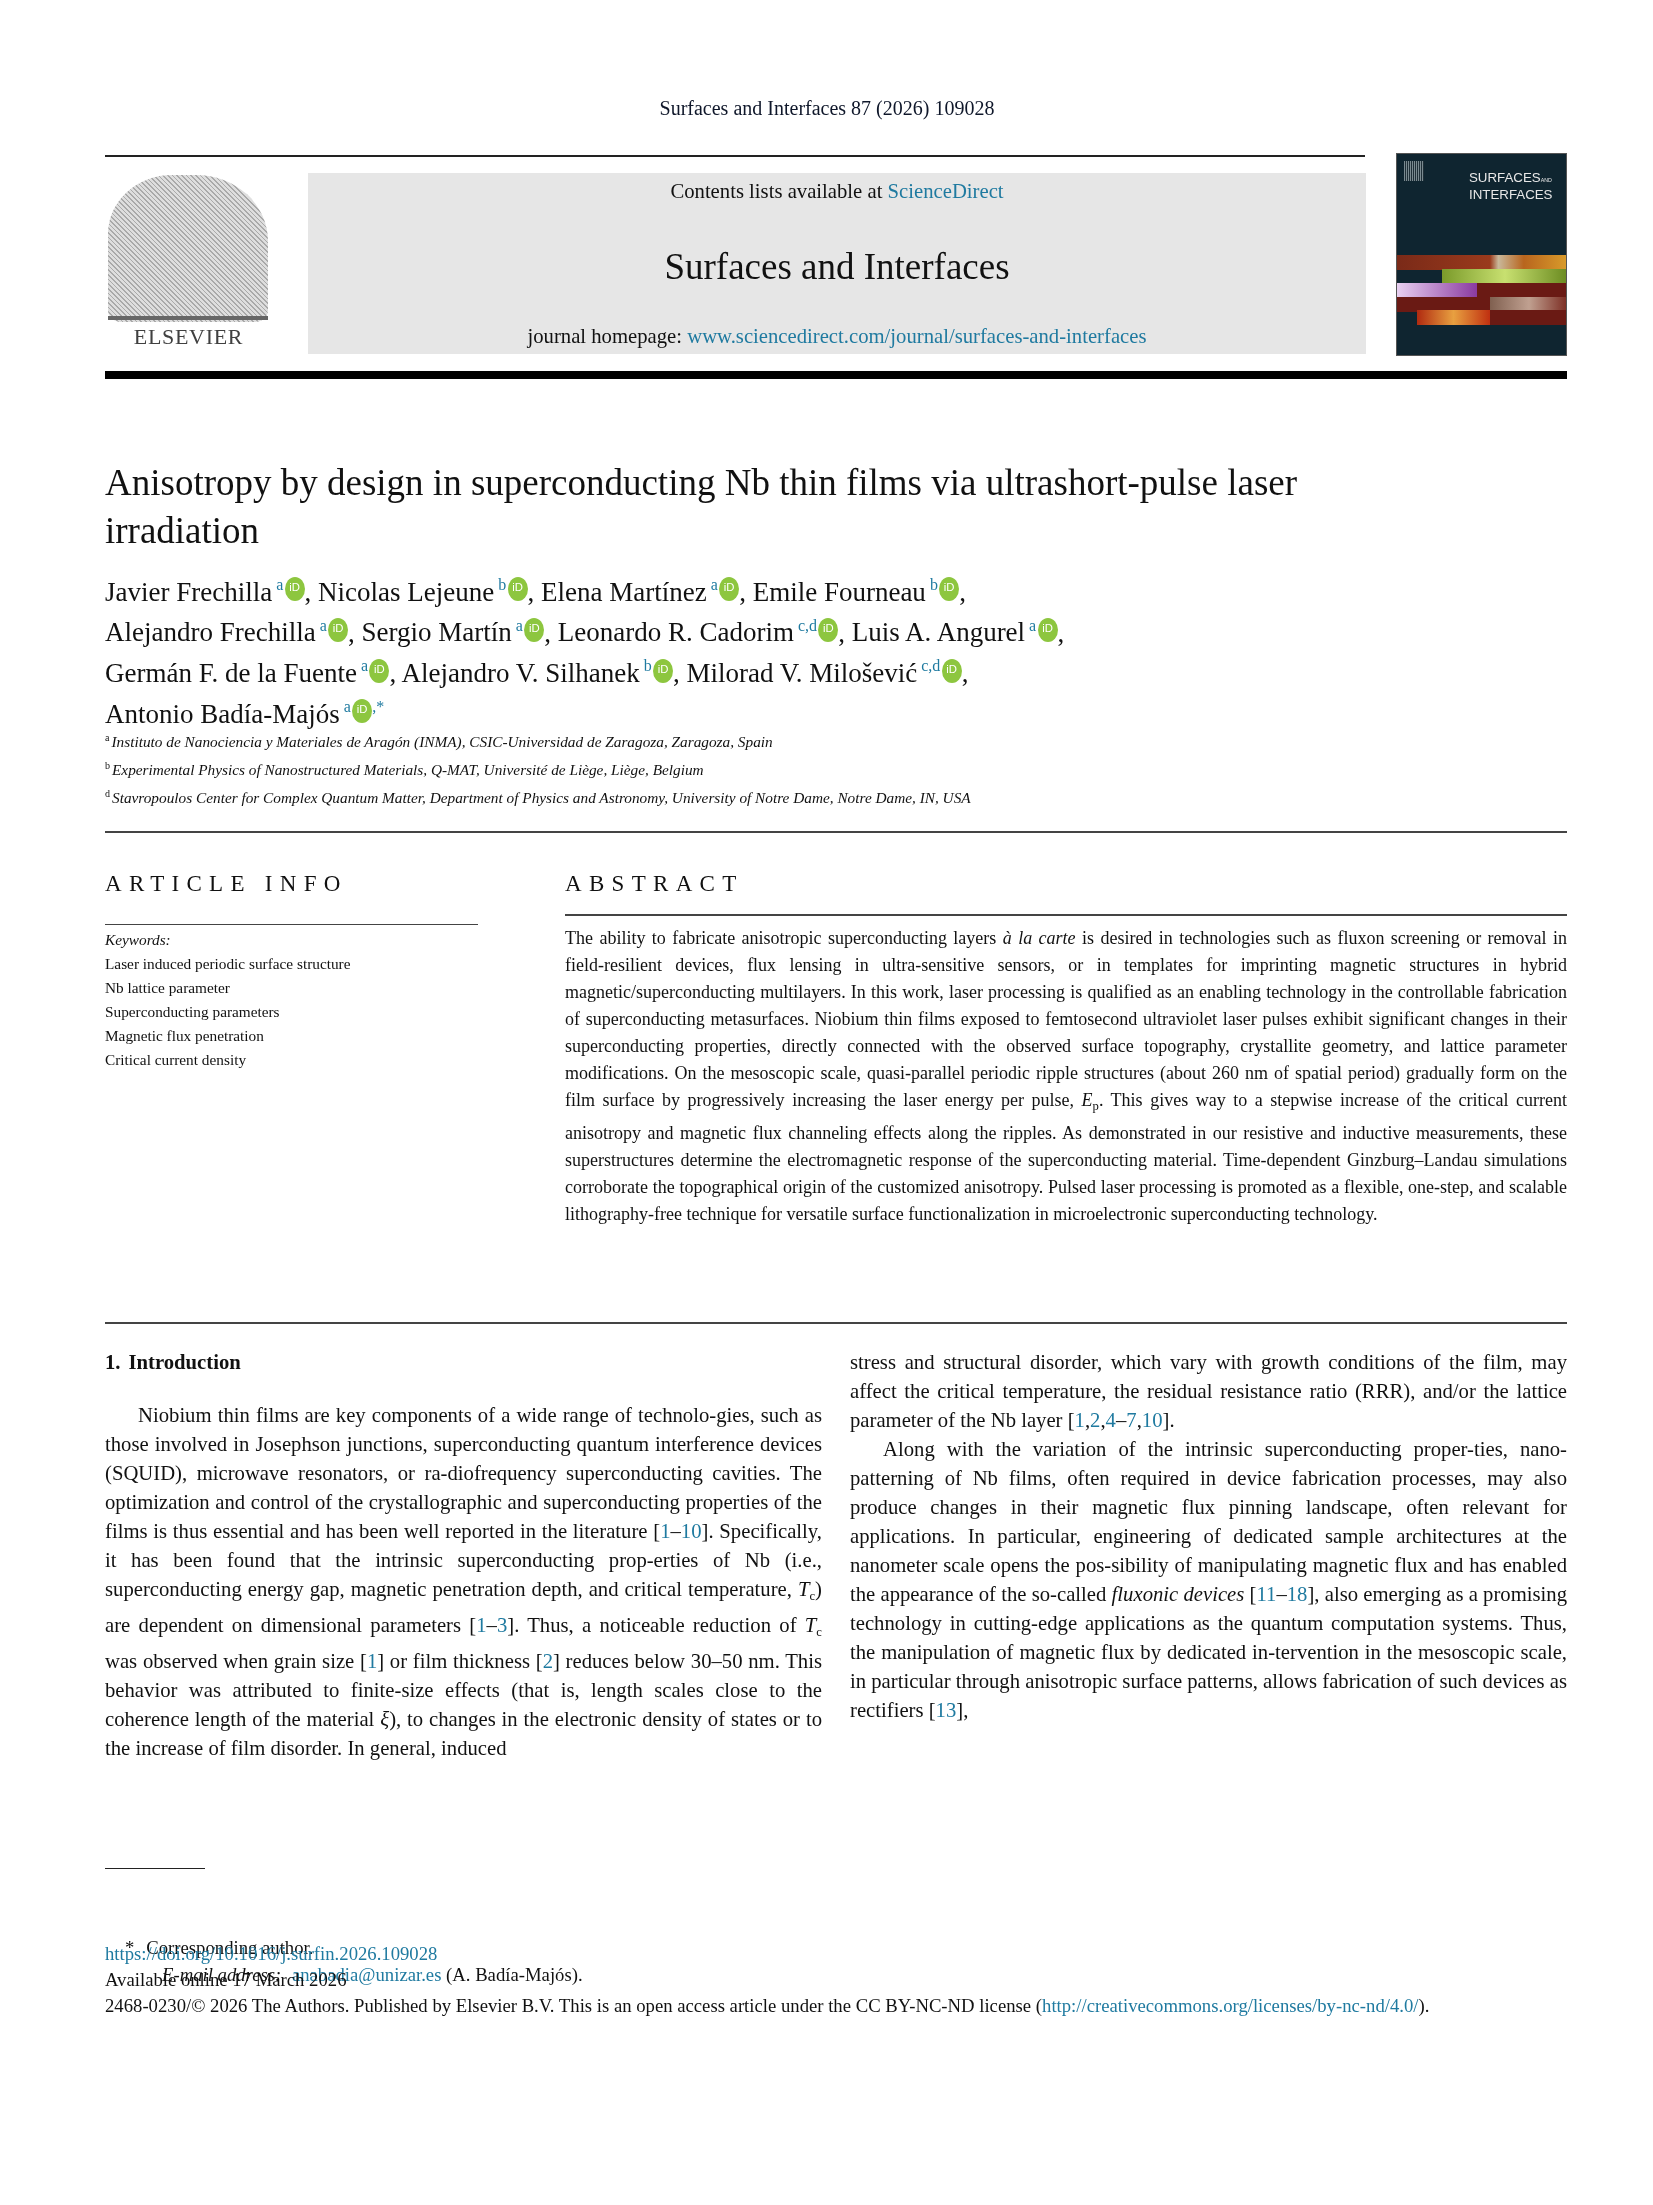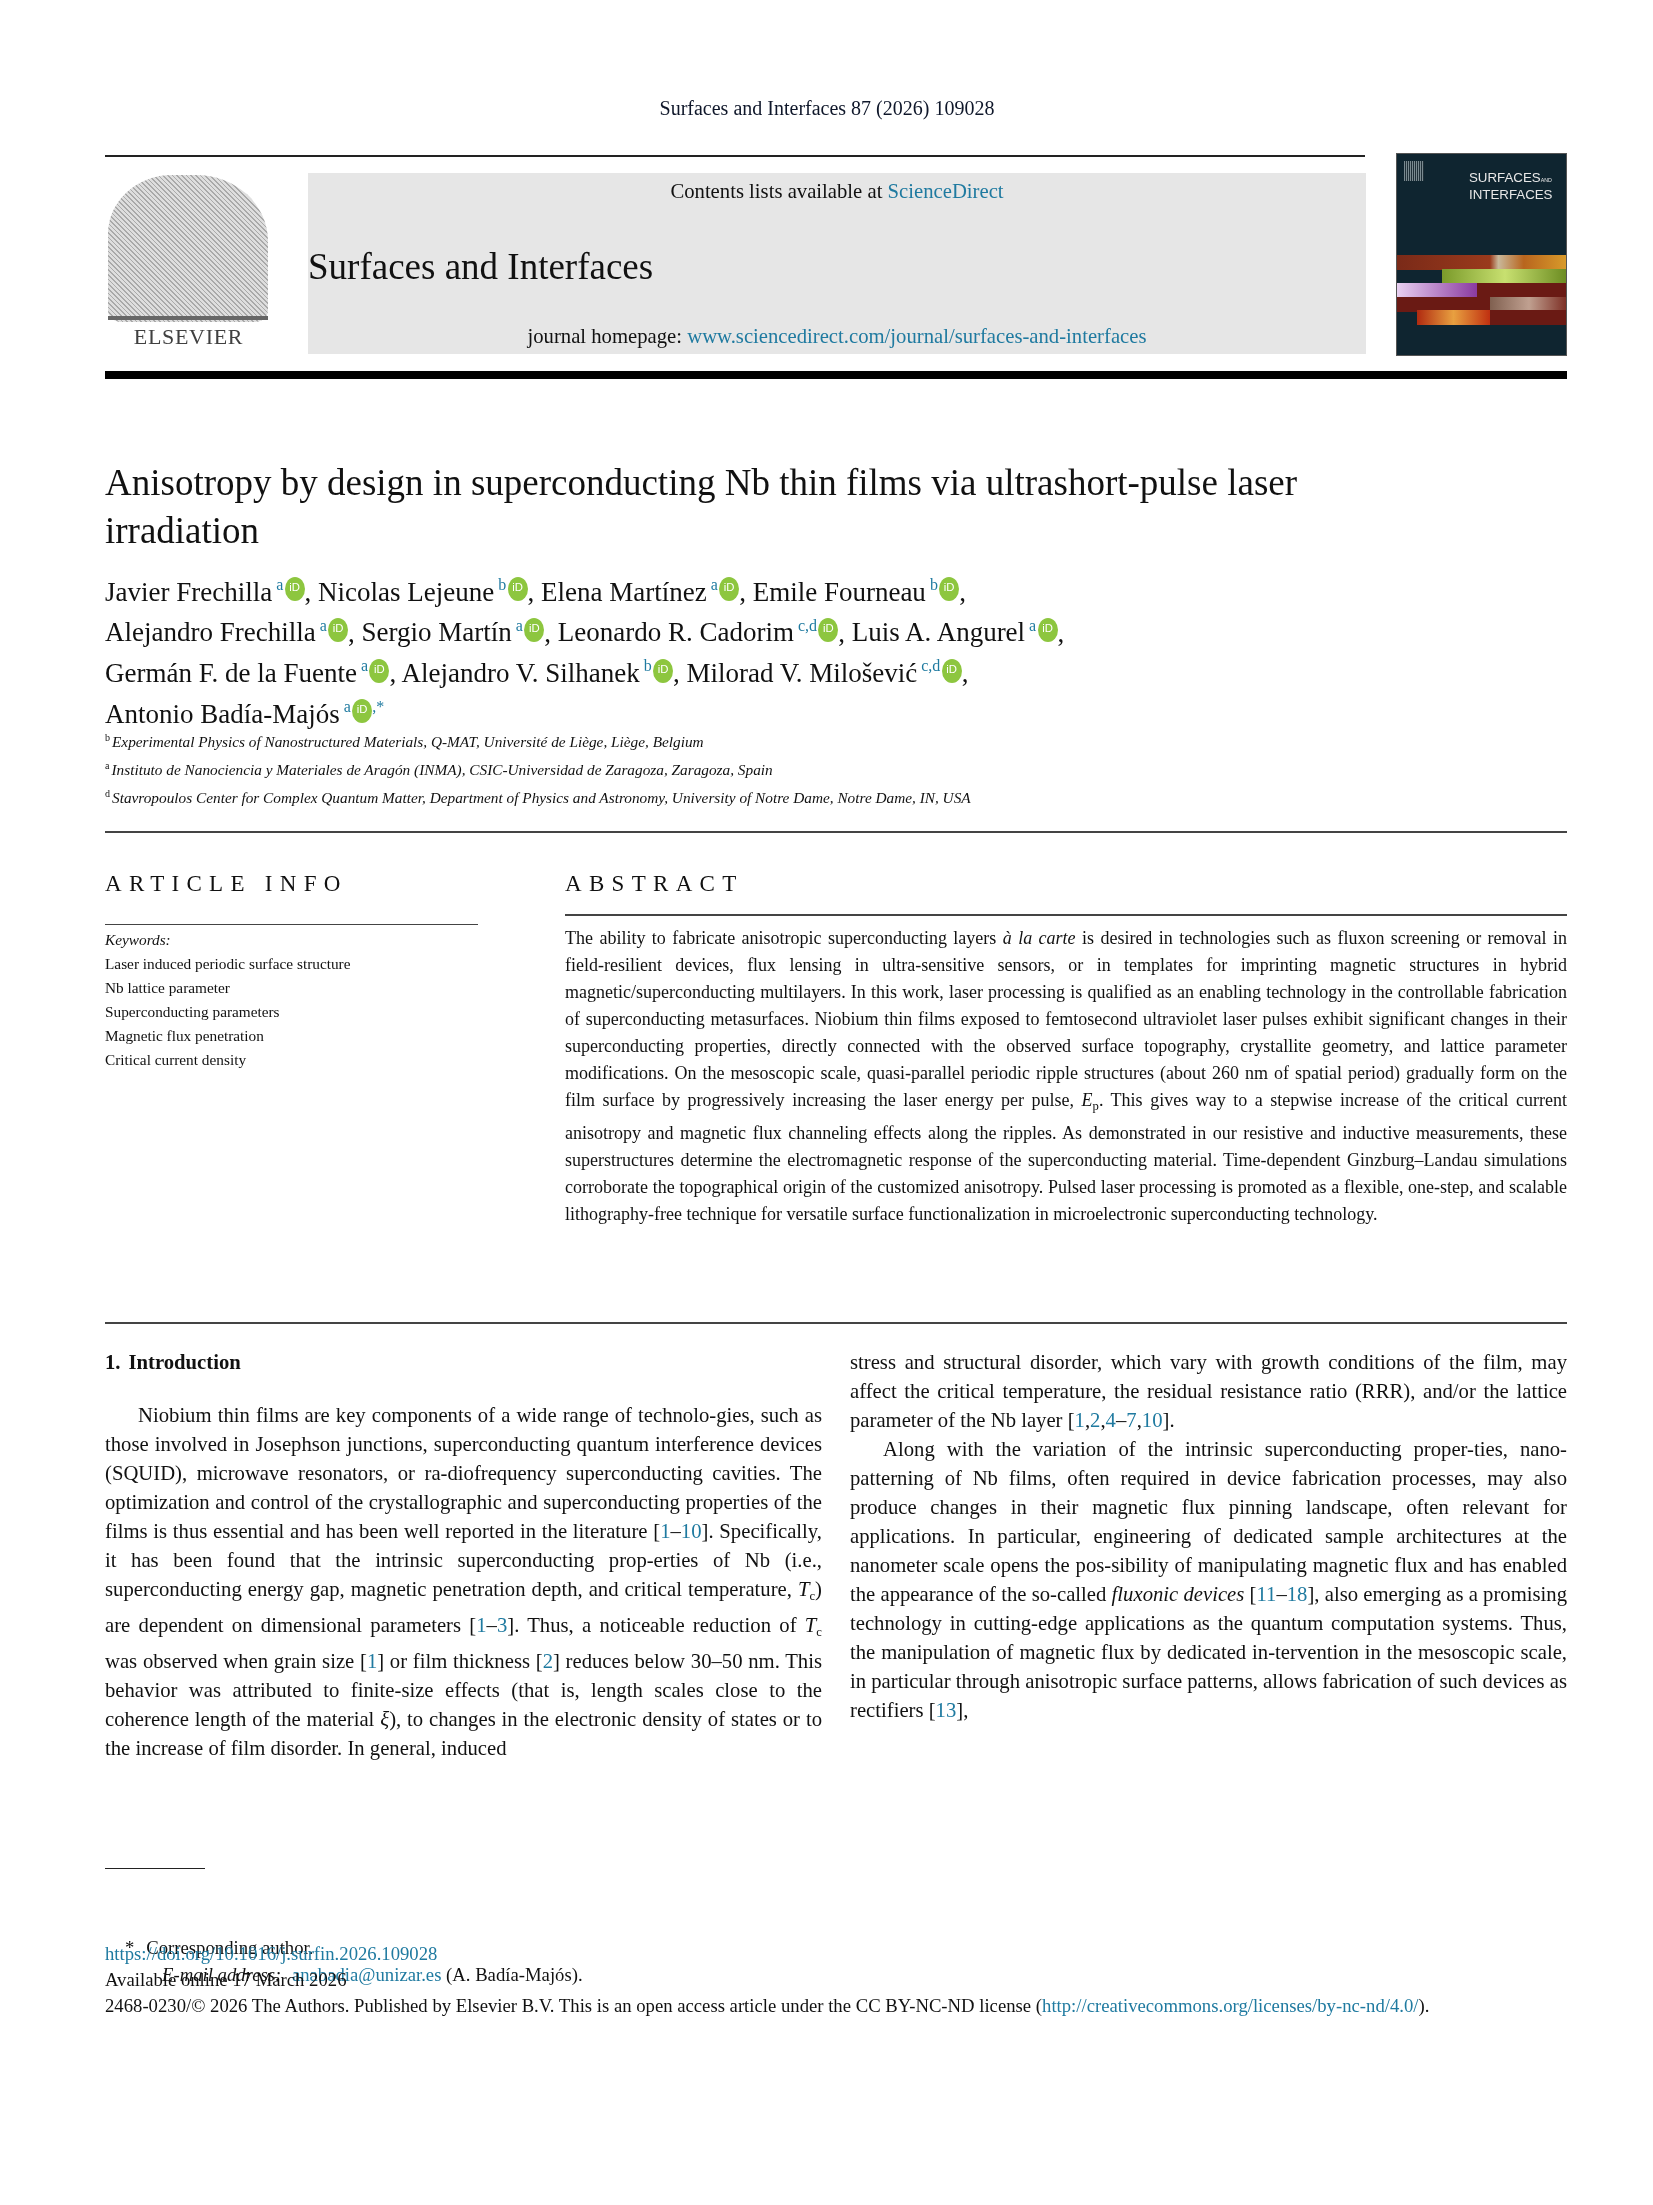--- a/index.html
+++ b/index.html
@@ -11,21 +11,21 @@
   .top-rule { position: absolute; top: 155px; left: 105px; width: 1260px; height: 2px; background: #222; }
 
   .elsevier-logo { position: absolute; top: 175px; left: 105px; width: 167px; height: 183px; }
   .tree { position: absolute; top: 0; left: 2.7px; width: 160px; height: 147px;
           background: repeating-linear-gradient(45deg, #9a9a9a 0 1.3px, #d8d8d8 1.3px 3.3px); border-radius: 40% 45% 8% 8%; opacity: .85; }
   .tree-base { position: absolute; top: 141px; left: 2.7px; width: 160px; height: 4px; background: #666; }
   .elsevier-word { position: absolute; top: 149px; left: 0; width: 167px; text-align: center; font-size: 22px; color: #404040; letter-spacing: 0.7px; }
 
   .header-box { position: absolute; top: 173px; left: 308px; width: 1058px; height: 181px; background: #e6e6e6; }
   .contents { position: absolute; top: 6.7px; left: 0; width: 100%; text-align: center; font-size: 20.7px; }
-  .journal-name { position: absolute; top: 72px; left: 0; width: 100%; text-align: left; font-size: 37px; }
+  .journal-name { position: absolute; top: 72px; left: 0; width: 100%; text-align: center; font-size: 37px; }
   .homepage { position: absolute; top: 152px; left: 0; width: 100%; text-align: center; font-size: 20.7px; }
 
   .cover { position: absolute; top: 153px; left: 1396px; width: 171px; height: 203px; background: #0f2530; border: 1.3px solid #555; overflow: hidden; }
   .cover-title { position: absolute; top: 17.3px; left: 72px; color: #e8e8e8; font-family: "Liberation Sans", sans-serif; font-size: 13.3px; line-height: 13.3px; }
   .cover-logo { position: absolute; top: 6.7px; left: 6.7px; width: 20px; height: 20px; background: repeating-linear-gradient(90deg,#7a8a90 0 0.7px,#203038 0.7px 2px); }
   .band { position: absolute; left: 0; height: 14.7px; }
 
   .thick-rule { position: absolute; top: 371px; left: 105px; width: 1462px; height: 8px; background: #000; }
 
   .title { position: absolute; top: 459px; left: 105px; width: 1334px; font-size: 37px; line-height: 48px; }
@@ -100,22 +100,22 @@
   <div class="band" style="top:156px;left:93px;width:78px;background:#6a1a14;"></div>
 </div>
 
 <div class="thick-rule"></div>
 
 <h1 class="title" style="font-weight:normal;">Anisotropy by design in superconducting Nb thin films via ultrashort-pulse laser irradiation</h1>
 
 <div class="authors" id="authors"><span class="author"><span>Javier Frechilla</span><span class="sup">a</span><span class="orcid">iD</span></span><span>, </span><span class="author"><span>Nicolas Lejeune</span><span class="sup">b</span><span class="orcid">iD</span></span><span>, </span><span class="author"><span>Elena Martínez</span><span class="sup">a</span><span class="orcid">iD</span></span><span>, </span><span class="author"><span>Emile Fourneau</span><span class="sup">b</span><span class="orcid">iD</span></span><span>,</span><br><span class="author"><span>Alejandro Frechilla</span><span class="sup">a</span><span class="orcid">iD</span></span><span>, </span><span class="author"><span>Sergio Martín</span><span class="sup">a</span><span class="orcid">iD</span></span><span>, </span><span class="author"><span>Leonardo R. Cadorim</span><span class="sup">c,d</span><span class="orcid">iD</span></span><span>, </span><span class="author"><span>Luis A. Angurel</span><span class="sup">a</span><span class="orcid">iD</span></span><span>,</span><br><span class="author"><span>Germán F. de la Fuente</span><span class="sup">a</span><span class="orcid">iD</span></span><span>, </span><span class="author"><span>Alejandro V. Silhanek</span><span class="sup">b</span><span class="orcid">iD</span></span><span>, </span><span class="author"><span>Milorad V. Milošević</span><span class="sup">c,d</span><span class="orcid">iD</span></span><span>,</span><br><span class="author"><span>Antonio Badía-Majós</span><span class="sup">a</span><span class="orcid">iD</span></span><span style="color: rgb(31, 122, 160); font-size: 16px; vertical-align: 10.7px;">,</span><span style="color: rgb(31, 122, 160); font-size: 16px; vertical-align: 10.7px;">*</span></div>
 
 <div class="affils" id="affils">
+    <div><span class="mark">a</span><span>Instituto de Nanociencia y Materiales de Aragón (INMA), CSIC-Universidad de Zaragoza, Zaragoza, Spain</span></div>
     <div><span class="mark">b</span><span>Experimental Physics of Nanostructured Materials, Q-MAT, Université de Liège, Liège, Belgium</span></div>
-    <div><span class="mark">a</span><span>Instituto de Nanociencia y Materiales de Aragón (INMA), CSIC-Universidad de Zaragoza, Zaragoza, Spain</span></div>
     <div><span class="mark">d</span><span>Stavropoulos Center for Complex Quantum Matter, Department of Physics and Astronomy, University of Notre Dame, Notre Dame, IN, USA</span></div>
   </div>
 <div class="rule1"></div>
 
 <div class="ai-heading">ARTICLE INFO</div>
 <div class="ai-rule"></div>
 <div class="keywords">
   <div class="kw-label">Keywords:</div>
   <div>Laser induced periodic surface structure</div>
   <div>Nb lattice parameter</div>

